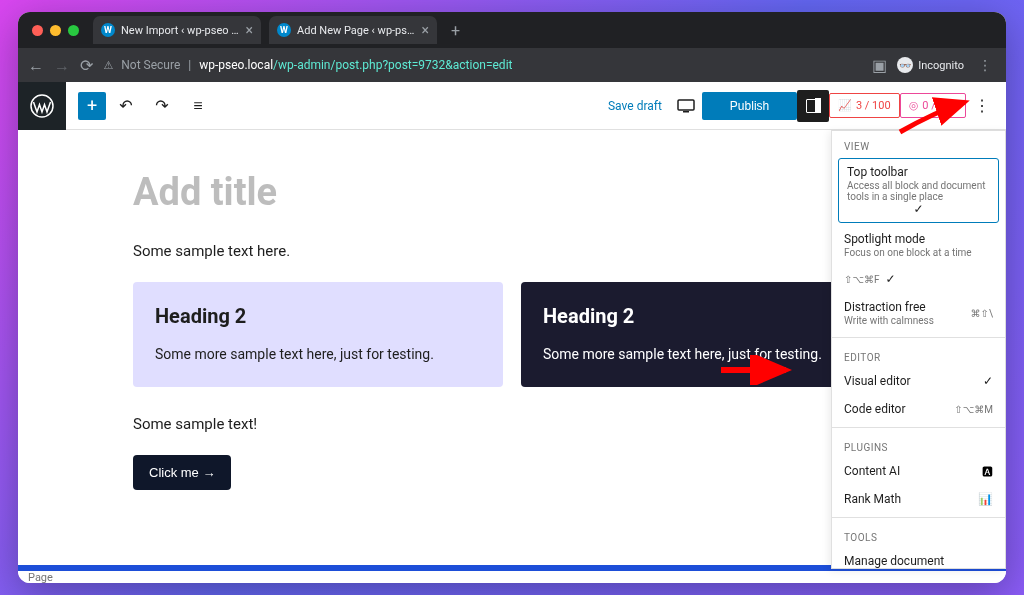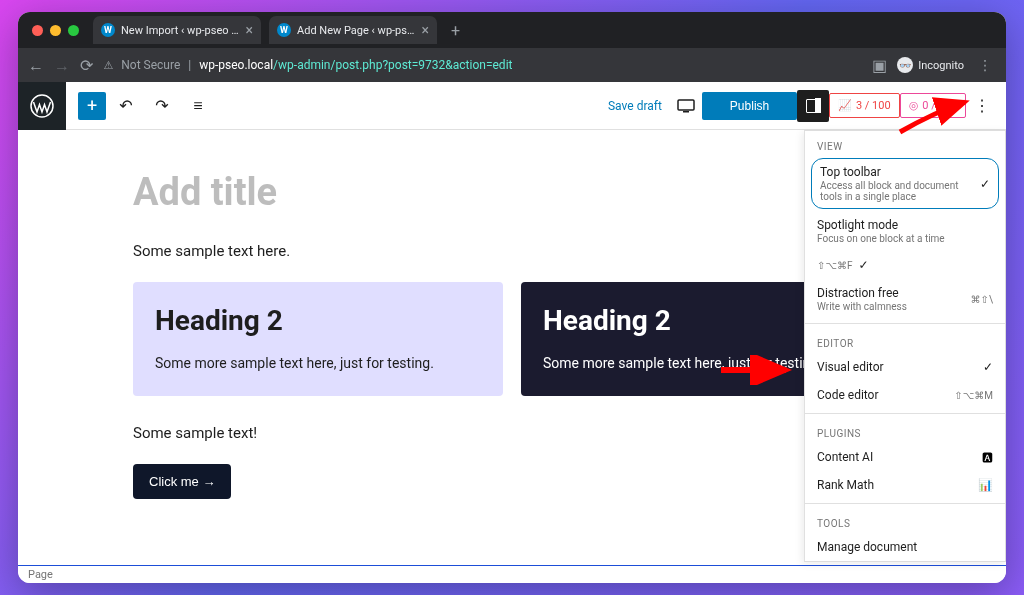--- a/index.html
+++ b/index.html
@@ -46,33 +46,33 @@
 .score.pink { border-color: #ec4899; color: #ec4899; }
 .more-menu { width: 32px; height: 32px; display: flex; align-items: center; justify-content: center; cursor: pointer; color: #1e1e1e; }
 .content { flex: 1; display: flex; overflow: hidden; }
 .editor { flex: 1; padding: 40px 115px; overflow: auto; }
 .title { font-size: 38px; font-weight: 700; color: #bdbdbd; margin-bottom: 28px; }
 .para { font-size: 15px; color: #1e1e1e; margin-bottom: 22px; }
 .cols { display: flex; gap: 18px; margin-bottom: 28px; }
 .card { flex: 1; padding: 22px; border-radius: 4px; }
 .card.light { background: #e0deff; color: #1e1e1e; }
 .card.dark { background: #1b1b2f; color: #fff; }
-.card h2 { font-size: 28px; font-weight: 700; margin-bottom: 16px; }
+.card h2 { font-size: 20px; font-weight: 700; margin-bottom: 16px; }
 .card p { font-size: 14px; line-height: 1.5; }
 .cta { background: #0f172a; color: #fff; border: none; padding: 10px 16px; border-radius: 4px; font-size: 13px; cursor: pointer; display: inline-flex; align-items: center; gap: 6px; }
-.dropdown { position: absolute; top: 48px; right: 0; width: 202px; background: #fff; border: 1px solid #ddd; border-left: 1px solid #e0e0e0; box-shadow: -2px 2px 8px rgba(0,0,0,0.08); font-size: 12px; max-height: calc(100% - 62px); overflow: auto; }
+.dropdown { position: absolute; top: 48px; right: 0; width: 175px; background: #fff; border: 1px solid #ddd; border-left: 1px solid #e0e0e0; box-shadow: -2px 2px 8px rgba(0,0,0,0.08); font-size: 12px; max-height: calc(100% - 62px); overflow: auto; }
 .section-label { color: #757575; font-size: 10px; text-transform: uppercase; padding: 10px 12px 4px; letter-spacing: 0.5px; }
 .menu-item { padding: 7px 12px; cursor: pointer; display: flex; align-items: center; justify-content: space-between; }
 .menu-item .mi-title { color: #1e1e1e; font-size: 12px; }
 .menu-item .mi-sub { color: #757575; font-size: 10px; margin-top: 1px; }
 .menu-item .mi-right { display: flex; align-items: center; gap: 6px; color: #757575; font-size: 10px; }
-.menu-item.selected { border: 1.5px solid #007cba; border-radius: 12px; margin: 2px 6px; padding: 6px 8px; }
+.menu-item.selected { border: 1.5px solid #007cba; border-radius: 3px; margin: 2px 6px; padding: 6px 8px; flex-direction: column; }
 .check { color: #1e1e1e; font-size: 12px; }
 .divider { height: 1px; background: #e0e0e0; margin: 4px 0; }
-.footer { height: 18px; border-top: 1px solid #1d4ed8; font-size: 11px; color: #757575; padding: 0 10px; display: flex; align-items: center; }
+.footer { height: 18px; border-top: 6px solid #1d4ed8; font-size: 11px; color: #757575; padding: 0 10px; display: flex; align-items: center; }
 .arrow { position: absolute; pointer-events: none; z-index: 100; }
 .arrow svg { display: block; }
 </style>
 </head>
 <body>
 
 <div class="browser">
   <div class="tabbar">
     <div class="traffic">
       <div class="dot r"></div>

